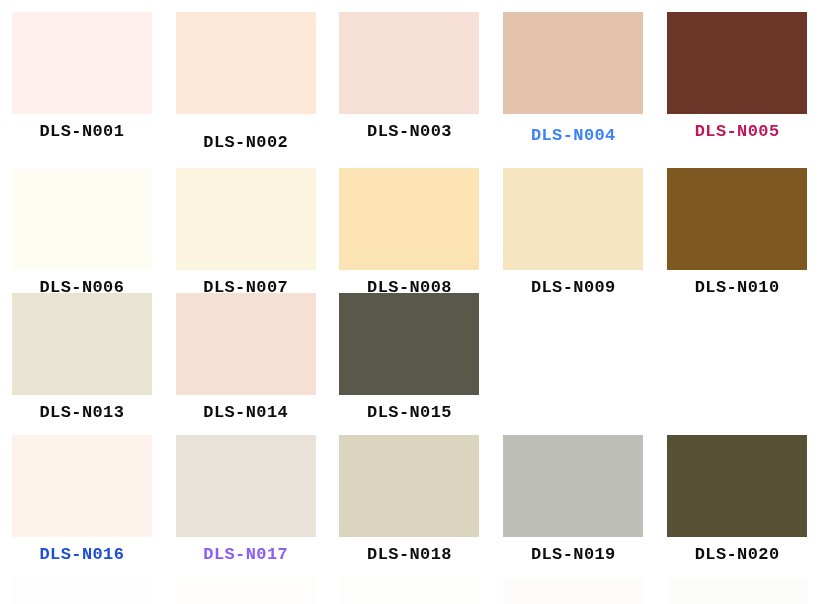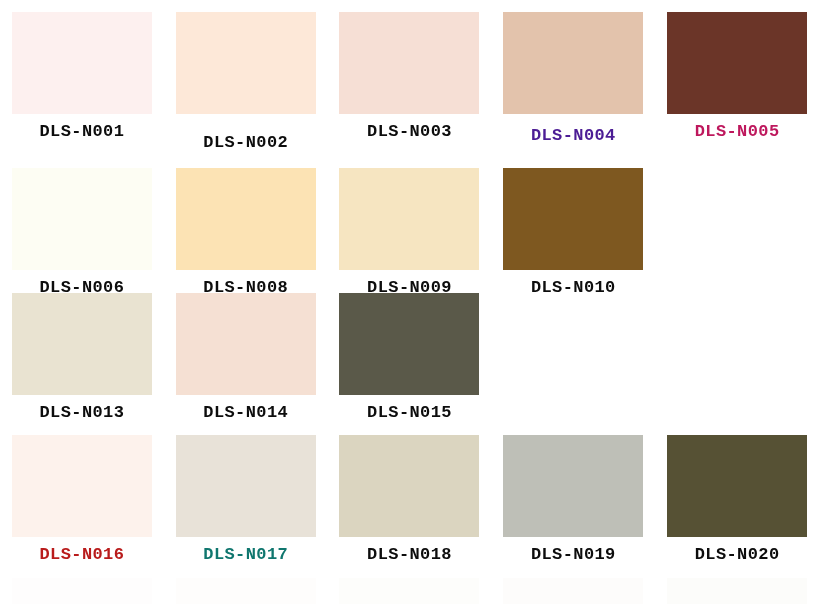--- a/index.html
+++ b/index.html
@@ -85,32 +85,36 @@
     <div class="swatch-cell">
       <div class="swatch-chip" style="background-color: rgb(253, 232, 216);"></div>
       <div class="swatch-label" style="color: rgb(13, 13, 13); margin-top: 20px;">DLS-N002</div>
     </div>
     <div class="swatch-cell">
       <div class="swatch-chip" style="background-color: rgb(246, 223, 213);"></div>
       <div class="swatch-label" style="color: rgb(13, 13, 13);">DLS-N003</div>
     </div>
     <div class="swatch-cell">
       <div class="swatch-chip" style="background-color: rgb(227, 195, 172);"></div>
-      <div class="swatch-label" style="color: #4c1d95; margin-top: 13px;">DLS-N004</div>
+      <div class="swatch-label" style="color: #3b82f6; margin-top: 13px;">DLS-N004</div>
     </div>
     <div class="swatch-cell">
       <div class="swatch-chip" style="background-color: rgb(107, 53, 40);"></div>
       <div class="swatch-label" style="color: #be185d;">DLS-N005</div>
     </div>
   </div>
 
   <div class="swatch-row swatch-row-2">
     <div class="swatch-cell">
       <div class="swatch-chip" style="background-color: rgb(253, 253, 243);"></div>
       <div class="swatch-label" style="color: rgb(13, 13, 13);">DLS-N006</div>
+    </div>
+    <div class="swatch-cell">
+      <div class="swatch-chip" style="background-color: rgb(253, 244, 224);"></div>
+      <div class="swatch-label" style="color: rgb(13, 13, 13);">DLS-N007</div>
     </div>
     <div class="swatch-cell">
       <div class="swatch-chip" style="background-color: rgb(252, 227, 180);"></div>
       <div class="swatch-label" style="color: rgb(13, 13, 13);">DLS-N008</div>
     </div>
     <div class="swatch-cell">
       <div class="swatch-chip" style="background-color: rgb(246, 229, 193);"></div>
       <div class="swatch-label" style="color: rgb(13, 13, 13);">DLS-N009</div>
     </div>
     <div class="swatch-cell">
@@ -130,25 +134,25 @@
     </div>
     <div class="swatch-cell">
       <div class="swatch-chip" style="background-color: rgb(90, 89, 73);"></div>
       <div class="swatch-label" style="color: rgb(13, 13, 13);">DLS-N015</div>
     </div>
   </div>
 
   <div class="swatch-row swatch-row-4">
     <div class="swatch-cell">
       <div class="swatch-chip" style="background-color: rgb(253, 242, 236);"></div>
-      <div class="swatch-label" style="color: #b91c1c;">DLS-N016</div>
+      <div class="swatch-label" style="color: #1d4ed8;">DLS-N016</div>
     </div>
     <div class="swatch-cell">
       <div class="swatch-chip" style="background-color: rgb(232, 226, 216);"></div>
-      <div class="swatch-label" style="color: #0f766e;">DLS-N017</div>
+      <div class="swatch-label" style="color: #8b5cf6;">DLS-N017</div>
     </div>
     <div class="swatch-cell">
       <div class="swatch-chip" style="background-color: rgb(219, 213, 192);"></div>
       <div class="swatch-label" style="color: rgb(13, 13, 13);">DLS-N018</div>
     </div>
     <div class="swatch-cell">
       <div class="swatch-chip" style="background-color: rgb(190, 191, 183);"></div>
       <div class="swatch-label" style="color: rgb(13, 13, 13);">DLS-N019</div>
     </div>
     <div class="swatch-cell">

